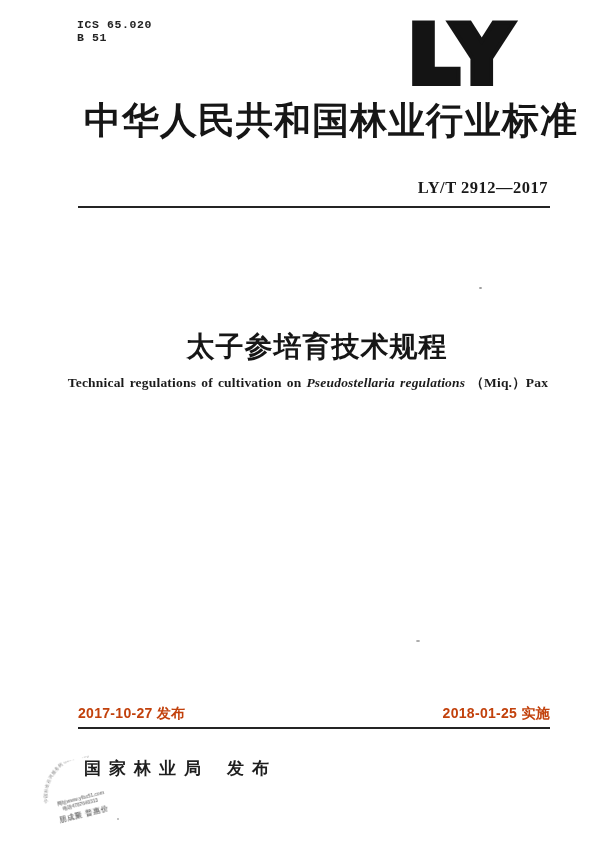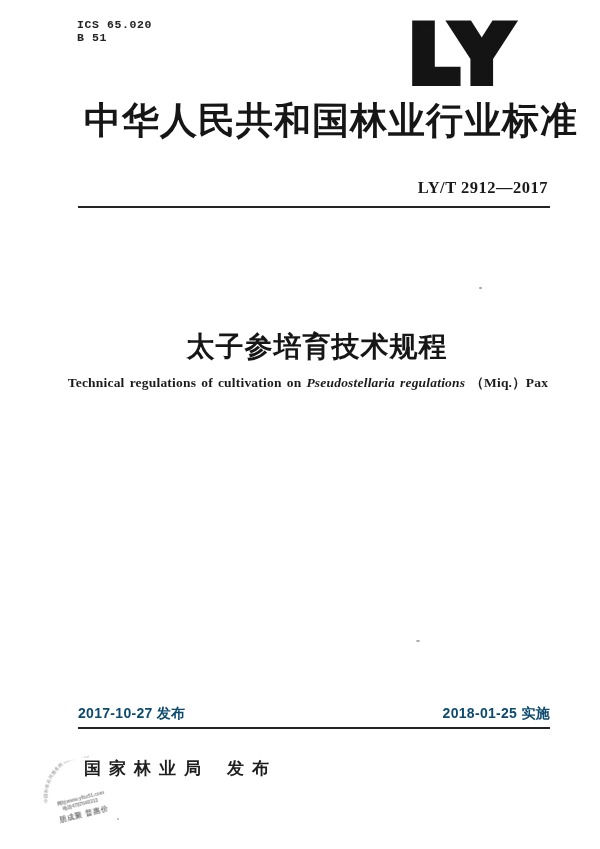--- a/index.html
+++ b/index.html
@@ -42,21 +42,21 @@
   .doc-subtitle{
     left:30px;right:14px;top:374px;text-align:center;white-space:nowrap;
     font-family:"Liberation Serif","DejaVu Serif",serif;
     font-weight:bold;font-size:13.5px;letter-spacing:.2px;word-spacing:1.5px;
     color:#1b1b1b;
   }
   .doc-subtitle .species{font-style:italic;}
   
   .footer-dates{
     left:78px;right:50px;top:705px;display:flex;justify-content:space-between;
-    font-size:14px;font-weight:bold;letter-spacing:.3px;color:#0c4a6e;
+    font-size:14px;font-weight:bold;letter-spacing:.3px;color:#c2410c;
   }
   .publisher-row{
     left:84px;right:50px;top:757px;text-align:left;white-space:nowrap;
     font-size:17px;font-weight:bold;letter-spacing:8px;color:#1e1e1e;
   }
   .publisher-row .gap{display:inline-block;width:18px;}
   
   .stamp{
     left:40px;top:758px;width:86px;height:66px;
     transform:rotate(-14deg);opacity:.78;filter:blur(.3px);

